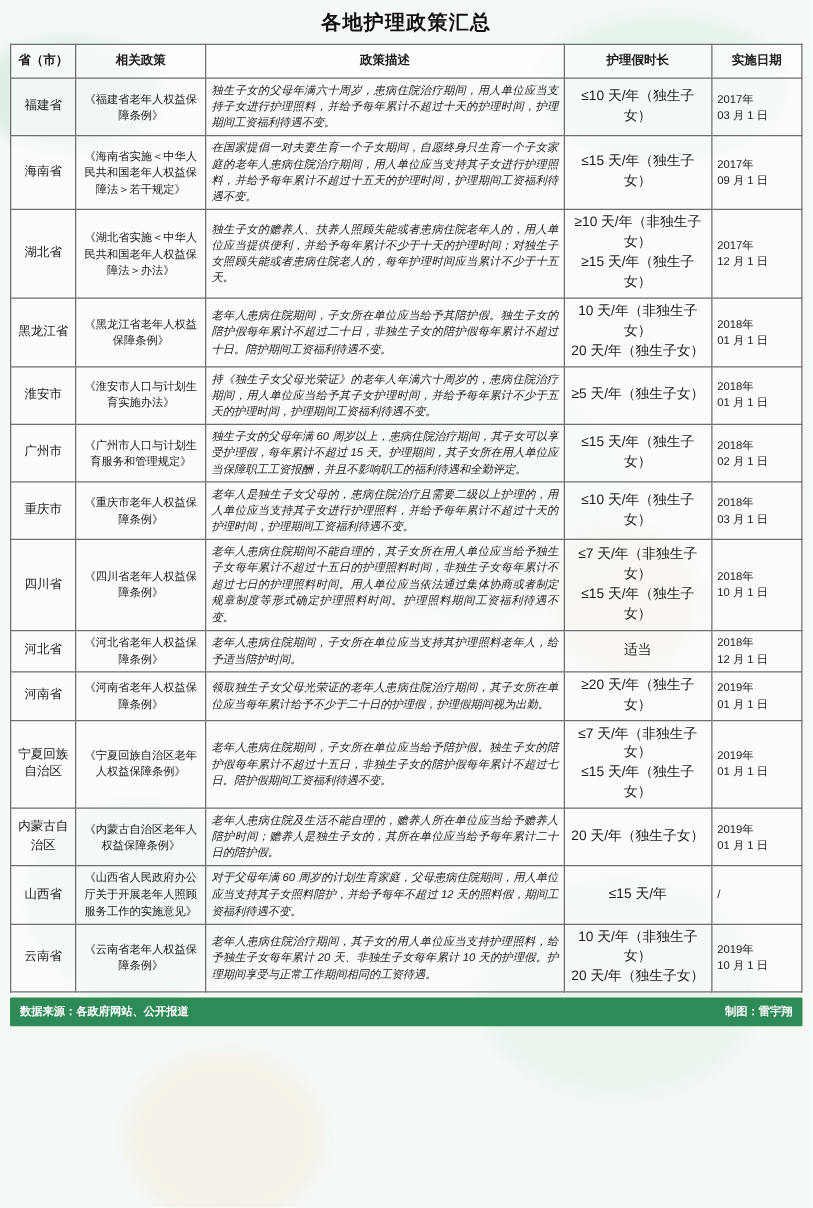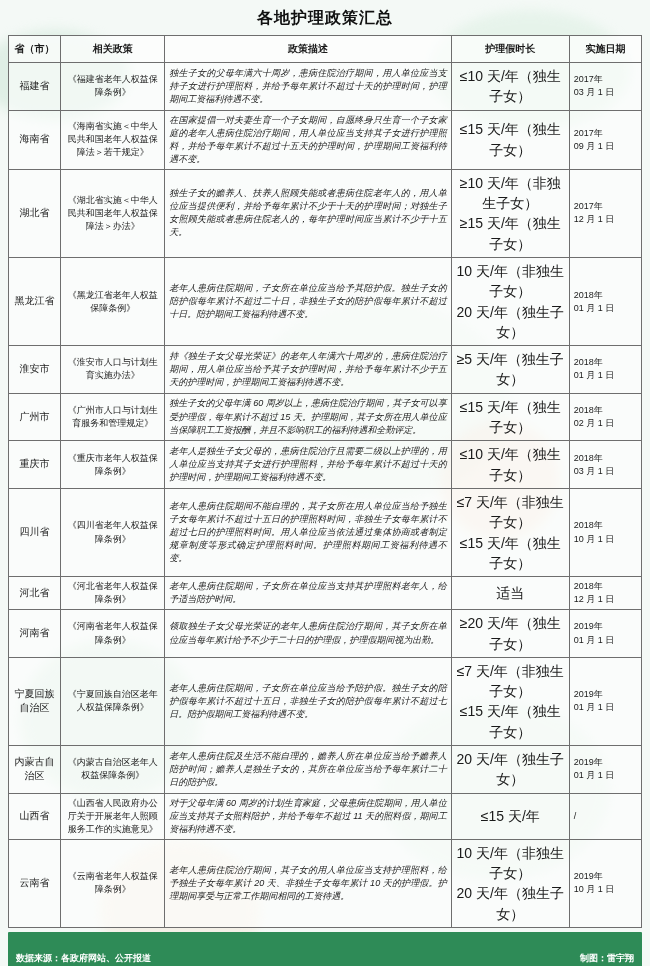--- a/index.html
+++ b/index.html
@@ -46,29 +46,29 @@
   }
   col.c-prov{width:52px;}
   col.c-pol{width:104px;}
   col.c-desc{width:286px;}
   col.c-dur{width:118px;}
   col.c-date{width:72px;}
 
   td.prov{text-align:center;font-size:10px;font-weight:normal;margin-left:12px;}
   td.pol{text-align:center;font-size:9px;}
   td.desc{text-align:justify;font-size:9px;font-style:italic;}
-  td.dur{text-align:center;font-size:14px;white-space:pre-line;}
+  td.dur{text-align:center;font-size:11px;white-space:pre-line;}
   td.date{text-align:left;font-size:9px;white-space:pre-line;margin-top:16px;}
 
   .footer{
     margin-top:4px;
     width:634px;box-sizing:border-box;
     background:#2e8b57;
     color:#fff;font-size:9px;
-    padding:20px 8px;
+    padding:5px 8px;
     display:flex;justify-content:space-between;align-items:center;
     border-radius:1px;
   }
   .footer .src{font-weight:bold;}
   .footer .maker{font-weight:bold;}
 </style>
 </head>
 <body>
 
 <div class="bg-deco">
@@ -198,21 +198,21 @@
           <td class="prov">内蒙古自治区</td>
           <td class="pol">《内蒙古自治区老年人权益保障条例》</td>
           <td class="desc">老年人患病住院及生活不能自理的，赡养人所在单位应当给予赡养人陪护时间；赡养人是独生子女的，其所在单位应当给予每年累计二十日的陪护假。</td>
           <td class="dur">20 天/年（独生子女）</td>
           <td class="date">2019年
 01 月 1 日</td>
         </tr>
         <tr>
           <td class="prov">山西省</td>
           <td class="pol">《山西省人民政府办公厅关于开展老年人照顾服务工作的实施意见》</td>
-          <td class="desc">对于父母年满 60 周岁的计划生育家庭，父母患病住院期间，用人单位应当支持其子女照料陪护，并给予每年不超过 11 天的照料假，期间工资福利待遇不变。</td>
+          <td class="desc">对于父母年满 60 周岁的计划生育家庭，父母患病住院期间，用人单位应当支持其子女照料陪护，并给予每年不超过 12 天的照料假，期间工资福利待遇不变。</td>
           <td class="dur">≤15 天/年</td>
           <td class="date">/</td>
         </tr>
         <tr>
           <td class="prov">云南省</td>
           <td class="pol">《云南省老年人权益保障条例》</td>
           <td class="desc">老年人患病住院治疗期间，其子女的用人单位应当支持护理照料，给予独生子女每年累计 20 天、非独生子女每年累计 10 天的护理假。护理期间享受与正常工作期间相同的工资待遇。</td>
           <td class="dur">10 天/年（非独生子女）
 20 天/年（独生子女）</td>
           <td class="date">2019年

